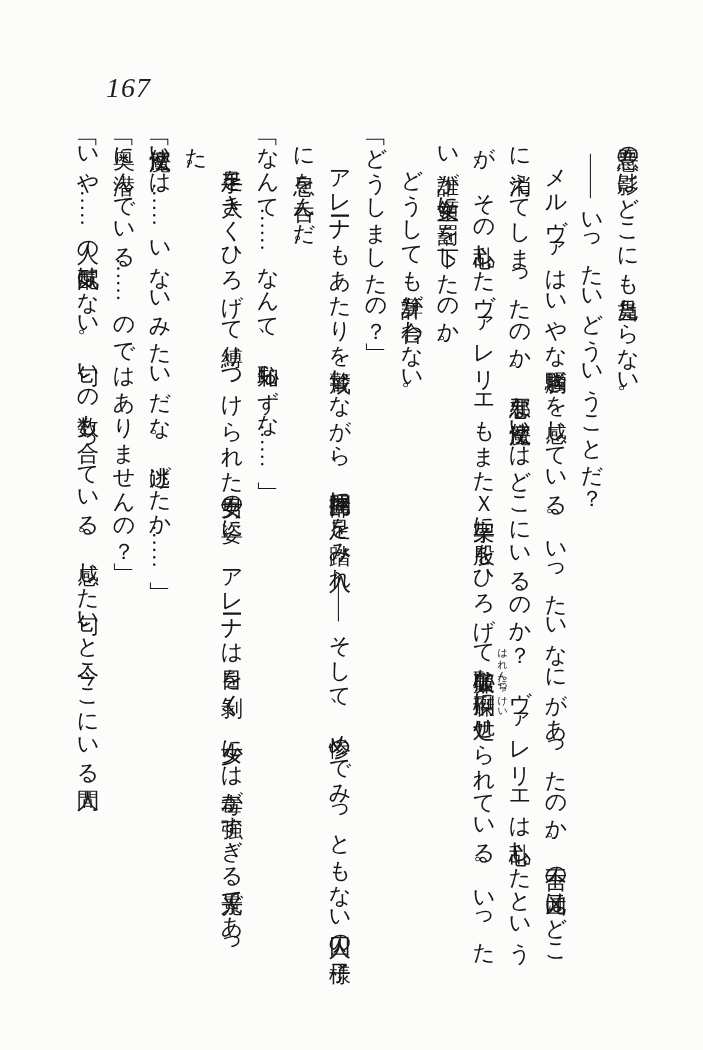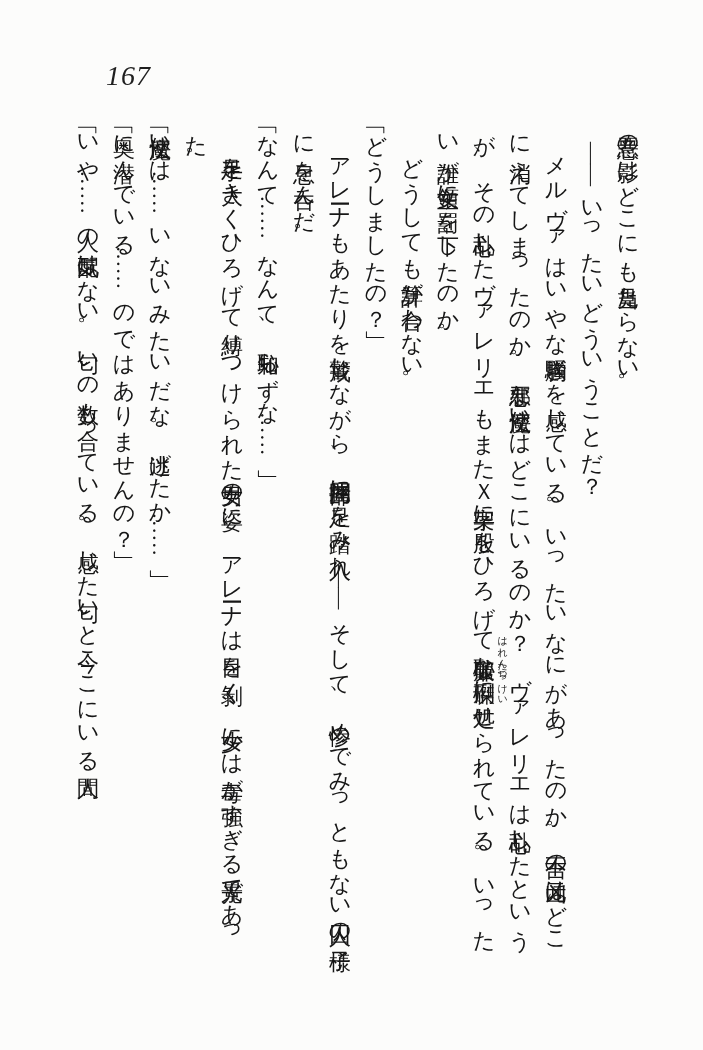--- a/index.html
+++ b/index.html
@@ -10,20 +10,21 @@
     width: 703px;
     height: 1050px;
     position: relative;
     overflow: hidden;
     background: #fcfcfb;
     font-family: "Liberation Serif", "DejaVu Serif", serif;
   }
   .page {
     position: absolute;
     inset: 0;
+    margin-top: 12px;
   }
   .page-number {
     position: absolute;
     top: 60px;
     left: 106px;
     font-style: italic;
     font-size: 28px;
     letter-spacing: 1px;
     color: #1f1f1f;
   }

